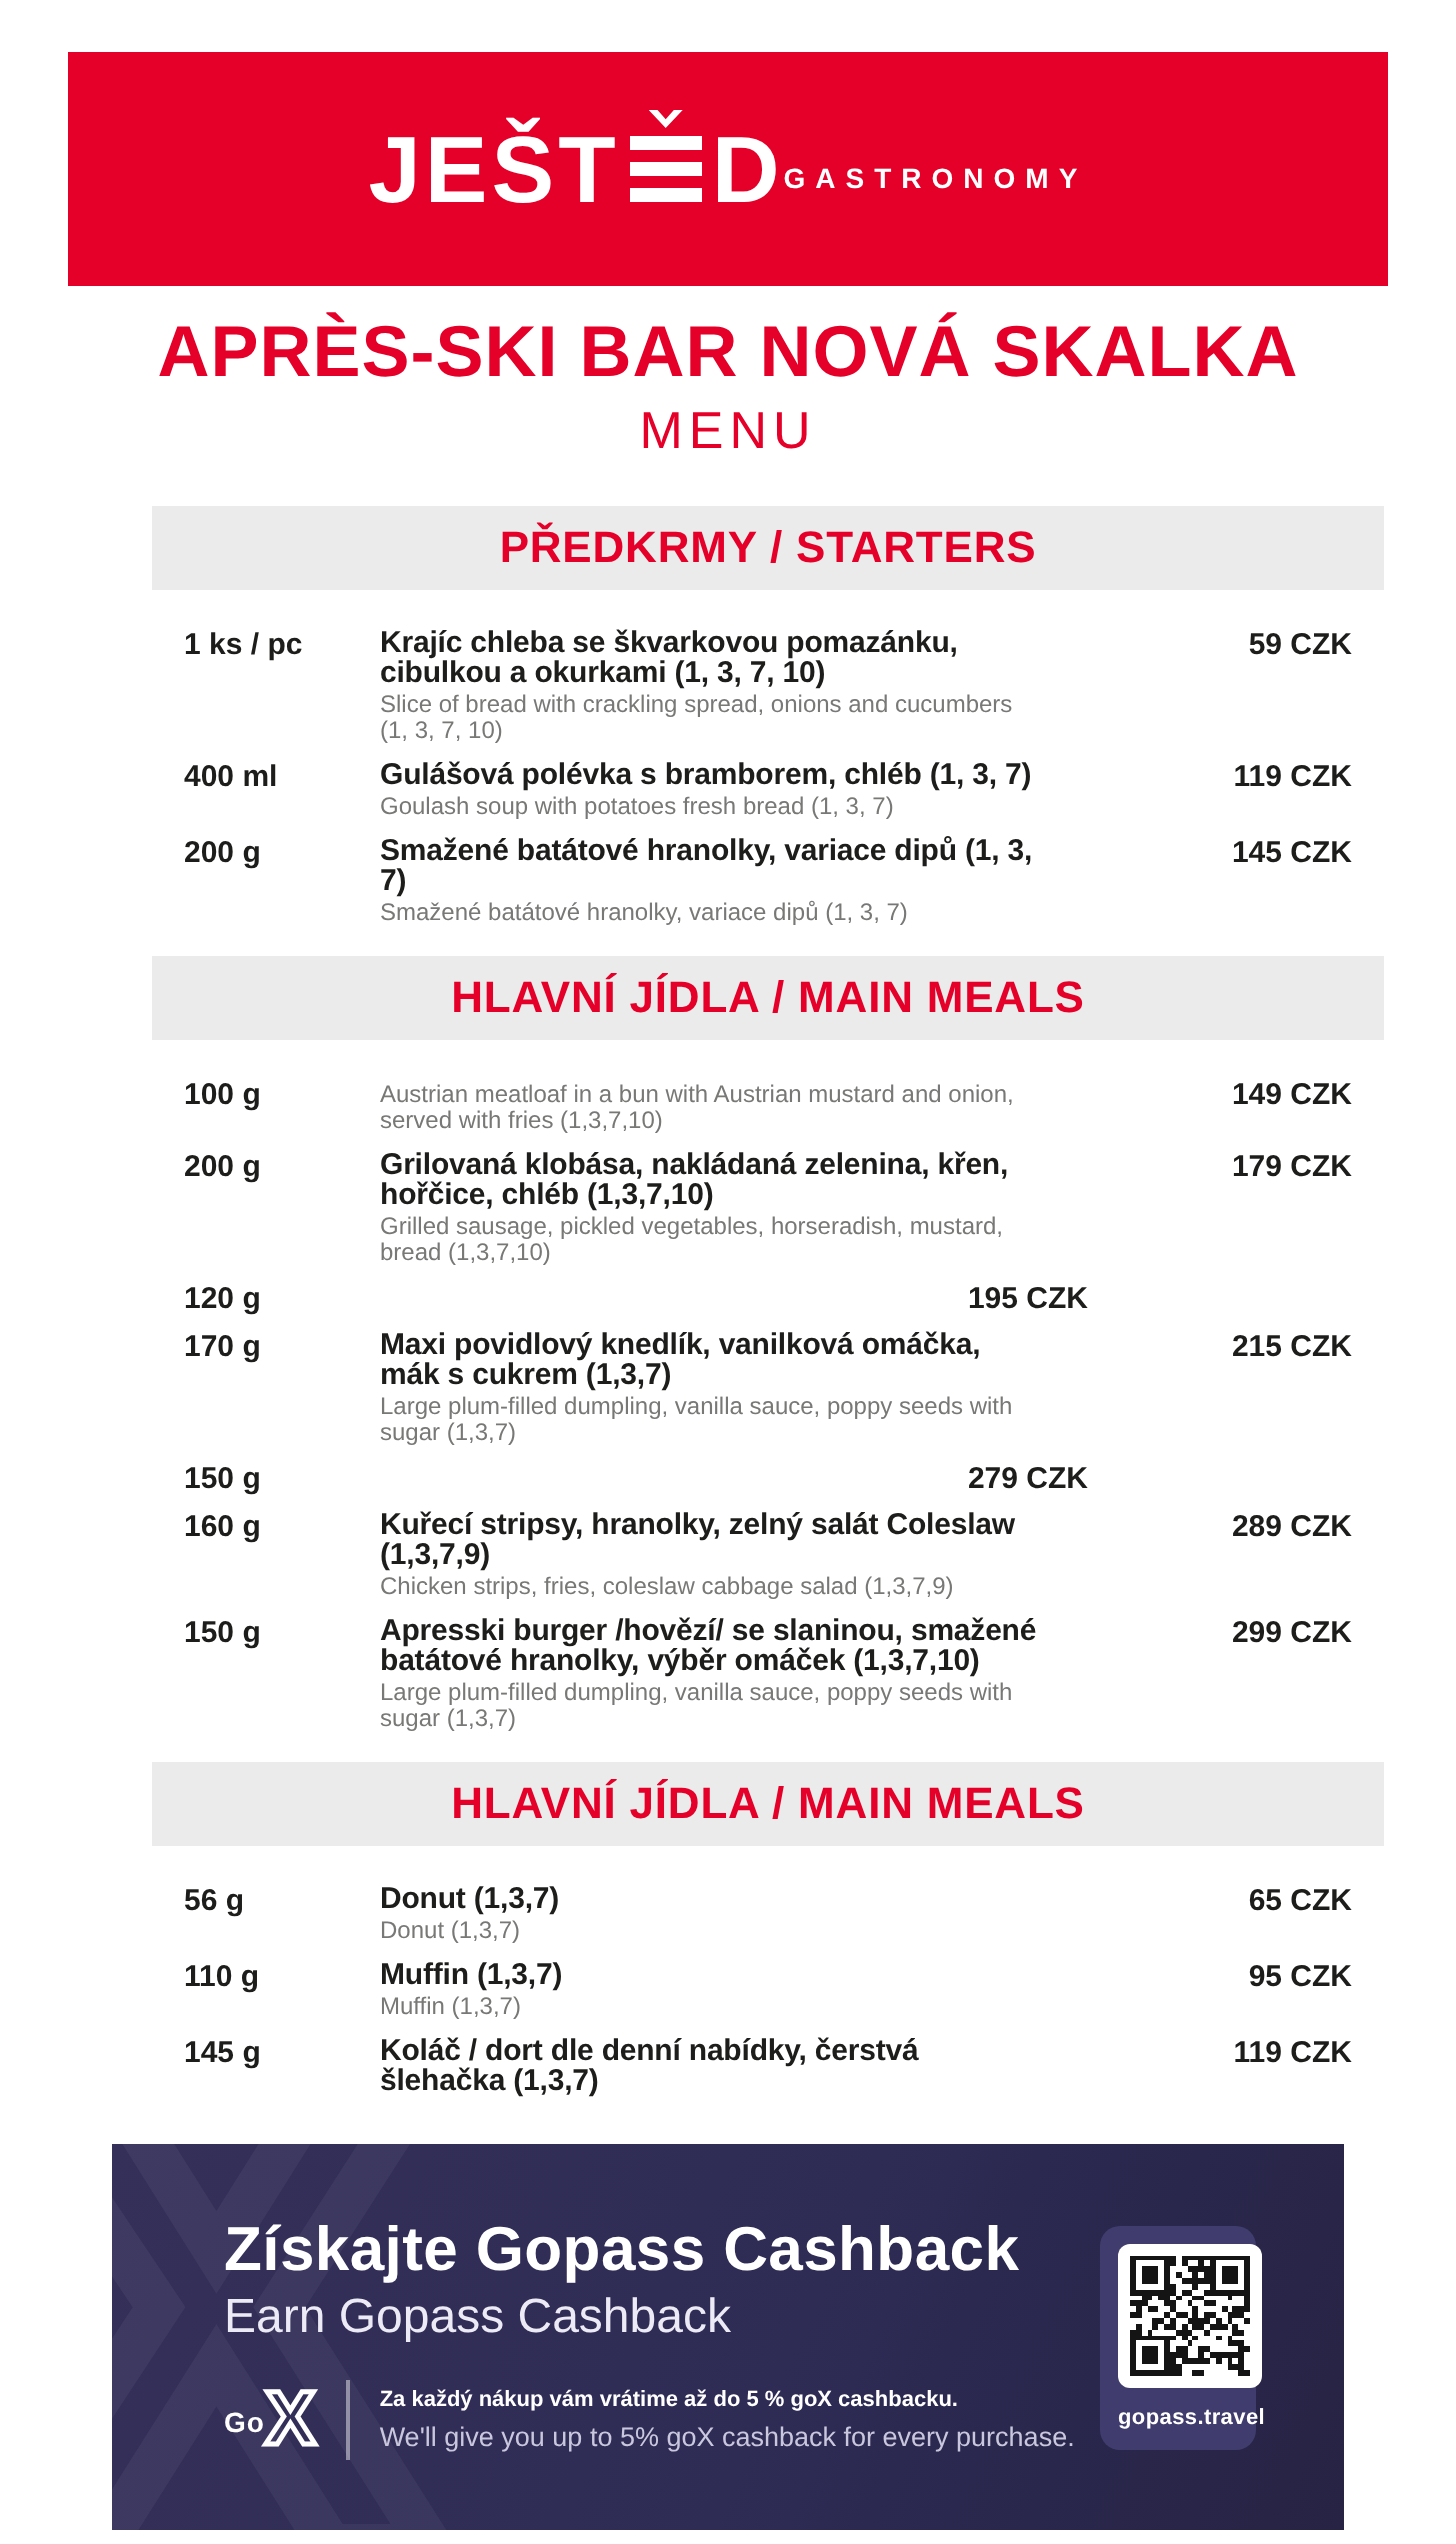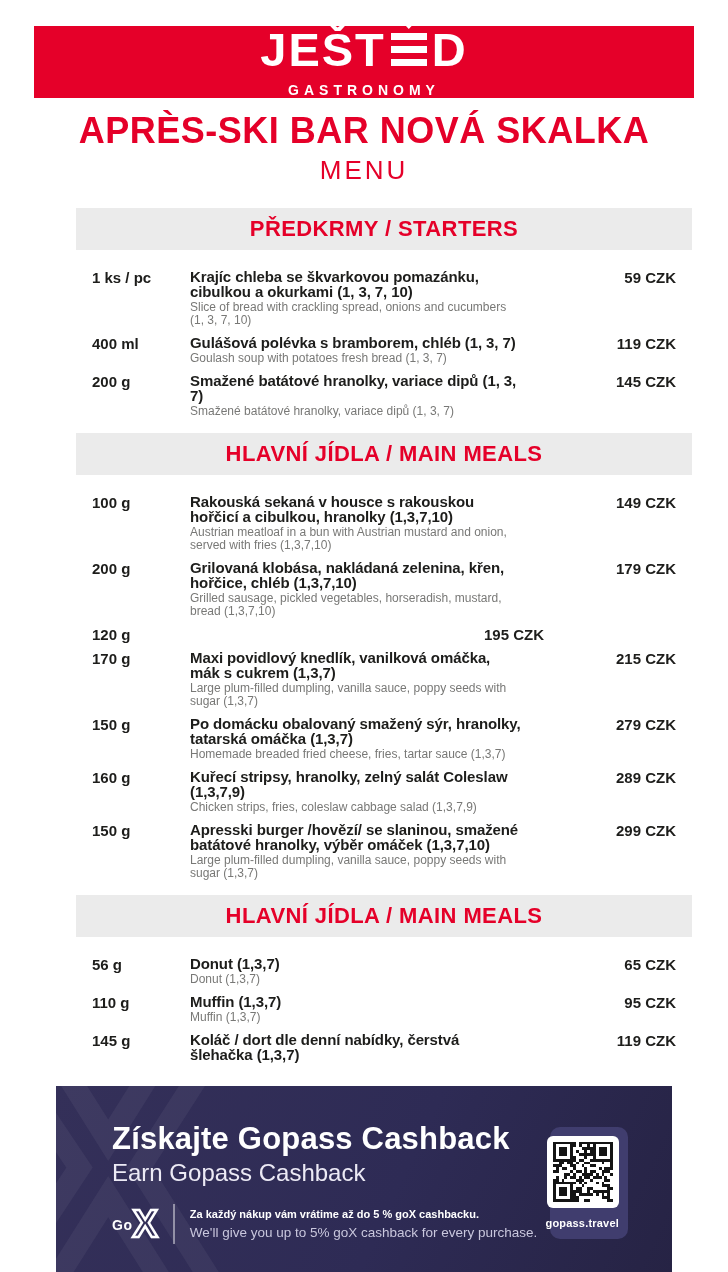--- a/index.html
+++ b/index.html
@@ -11,22 +11,22 @@
     --navy-light:#403d6e;
   }
   *{margin:0;padding:0;box-sizing:border-box;}
   html,body{background:#fff;}
   body{
     width:728px;height:1272px;overflow:hidden;position:relative;
     font-family:"Liberation Sans","DejaVu Sans",sans-serif;color:var(--ink);
   }
   
   .brand-banner{
-    margin:26px 34px 0;height:72px;background:var(--red);
-    display:flex;flex-direction:column;align-items:center;justify-content:center;
+    margin:26px 34px 0;height:117px;background:var(--red);
+    display:flex;flex-direction:row;align-items:center;justify-content:center;
   }
   .logo-row{display:flex;align-items:center;color:#fff;font-weight:800;font-size:47px;line-height:1;letter-spacing:2px;}
   .e-glyph{position:relative;width:36px;height:33px;margin:0 5px;display:flex;flex-direction:column;justify-content:space-between;}
   .e-glyph .bar{height:7px;background:#fff;}
   .e-glyph .caron{
     position:absolute;top:-13px;left:50%;transform:translateX(-50%);
     width:17px;height:9px;background:#fff;
     clip-path:polygon(0 0,26% 0,50% 52%,74% 0,100% 0,50% 100%);
   }
   .gastronomy{color:#fff;font-size:14px;font-weight:700;letter-spacing:5px;margin-top:9px;}
@@ -67,21 +67,21 @@
   .claim-row{display:flex;align-items:center;margin-top:17px;gap:15px;}
   .gox{display:flex;align-items:flex-end;color:#fff;text-align:right;}
   .gox .go{font-size:14px;font-weight:800;letter-spacing:.5px;margin-bottom:6px;}
   .gox .x{font-size:38px;line-height:30px;font-weight:800;color:transparent;-webkit-text-stroke:2.5px #fff;}
   .claim-divider{width:2px;height:40px;background:rgba(255,255,255,.45);}
   .claims .b{color:#fff;font-weight:700;font-size:11px;line-height:16px;}
   .claims .r{color:#c9c7dd;font-weight:400;font-size:13.5px;line-height:16px;margin-top:3px;}
   .qr-panel{
     position:relative;z-index:1;width:78px;margin-right:44px;flex:0 0 auto;
     background:var(--navy-light);border-radius:10px;padding:9px 9px 10px;
-    display:flex;flex-direction:column;align-items:flex-end;
+    display:flex;flex-direction:column;align-items:flex-start;
   }
   .qr-box{width:72px;height:72px;background:#fff;border-radius:6px;padding:6px;}
   .qr-grid{width:100%;height:100%;display:grid;grid-template-columns:repeat(21,1fr);grid-auto-rows:1fr;}
   .qr-grid .on{background:#141414;}
   .qr-label{color:#fff;font-size:11px;font-weight:700;margin-top:9px;letter-spacing:.2px;}
 </style>
 </head>
 <body>
 
 <header class="brand-banner">
@@ -137,21 +137,20 @@
   </section>
 
   <section class="section">
     <div class="section-bar">
       <h2>HLAVNÍ JÍDLA / MAIN MEALS</h2>
     </div>
     <div class="items">
   <div class="item">
     <div class="qty">100 g</div>
     <div>
-      <div class="ttl">Rakouská sekaná v housce s rakouskou hořčicí a cibulkou, hranolky (1,3,7,10)</div>
       <div class="sub">Austrian meatloaf in a bun with Austrian mustard and onion, served with fries (1,3,7,10)</div>
     </div>
     <div class="price">149 CZK</div>
   </div>
 
   <div class="item">
     <div class="qty">200 g</div>
     <div>
       <div class="ttl">Grilovaná klobása, nakládaná zelenina, křen, hořčice, chléb (1,3,7,10)</div>
       <div class="sub">Grilled sausage, pickled vegetables, horseradish, mustard, bread (1,3,7,10)</div>
@@ -168,24 +167,20 @@
     <div class="qty">170 g</div>
     <div>
       <div class="ttl">Maxi povidlový knedlík, vanilková omáčka, mák s cukrem (1,3,7)</div>
       <div class="sub">Large plum-filled dumpling, vanilla sauce, poppy seeds with sugar (1,3,7)</div>
     </div>
     <div class="price">215 CZK</div>
   </div>
 
   <div class="item">
     <div class="qty">150 g</div>
-    <div>
-      <div class="ttl">Po domácku obalovaný smažený sýr, hranolky, tatarská omáčka (1,3,7)</div>
-      <div class="sub">Homemade breaded fried cheese, fries, tartar sauce (1,3,7)</div>
-    </div>
     <div class="price">279 CZK</div>
   </div>
 
   <div class="item">
     <div class="qty">160 g</div>
     <div>
       <div class="ttl">Kuřecí stripsy, hranolky, zelný salát Coleslaw (1,3,7,9)</div>
       <div class="sub">Chicken strips, fries, coleslaw cabbage salad (1,3,7,9)</div>
     </div>
     <div class="price">289 CZK</div>

